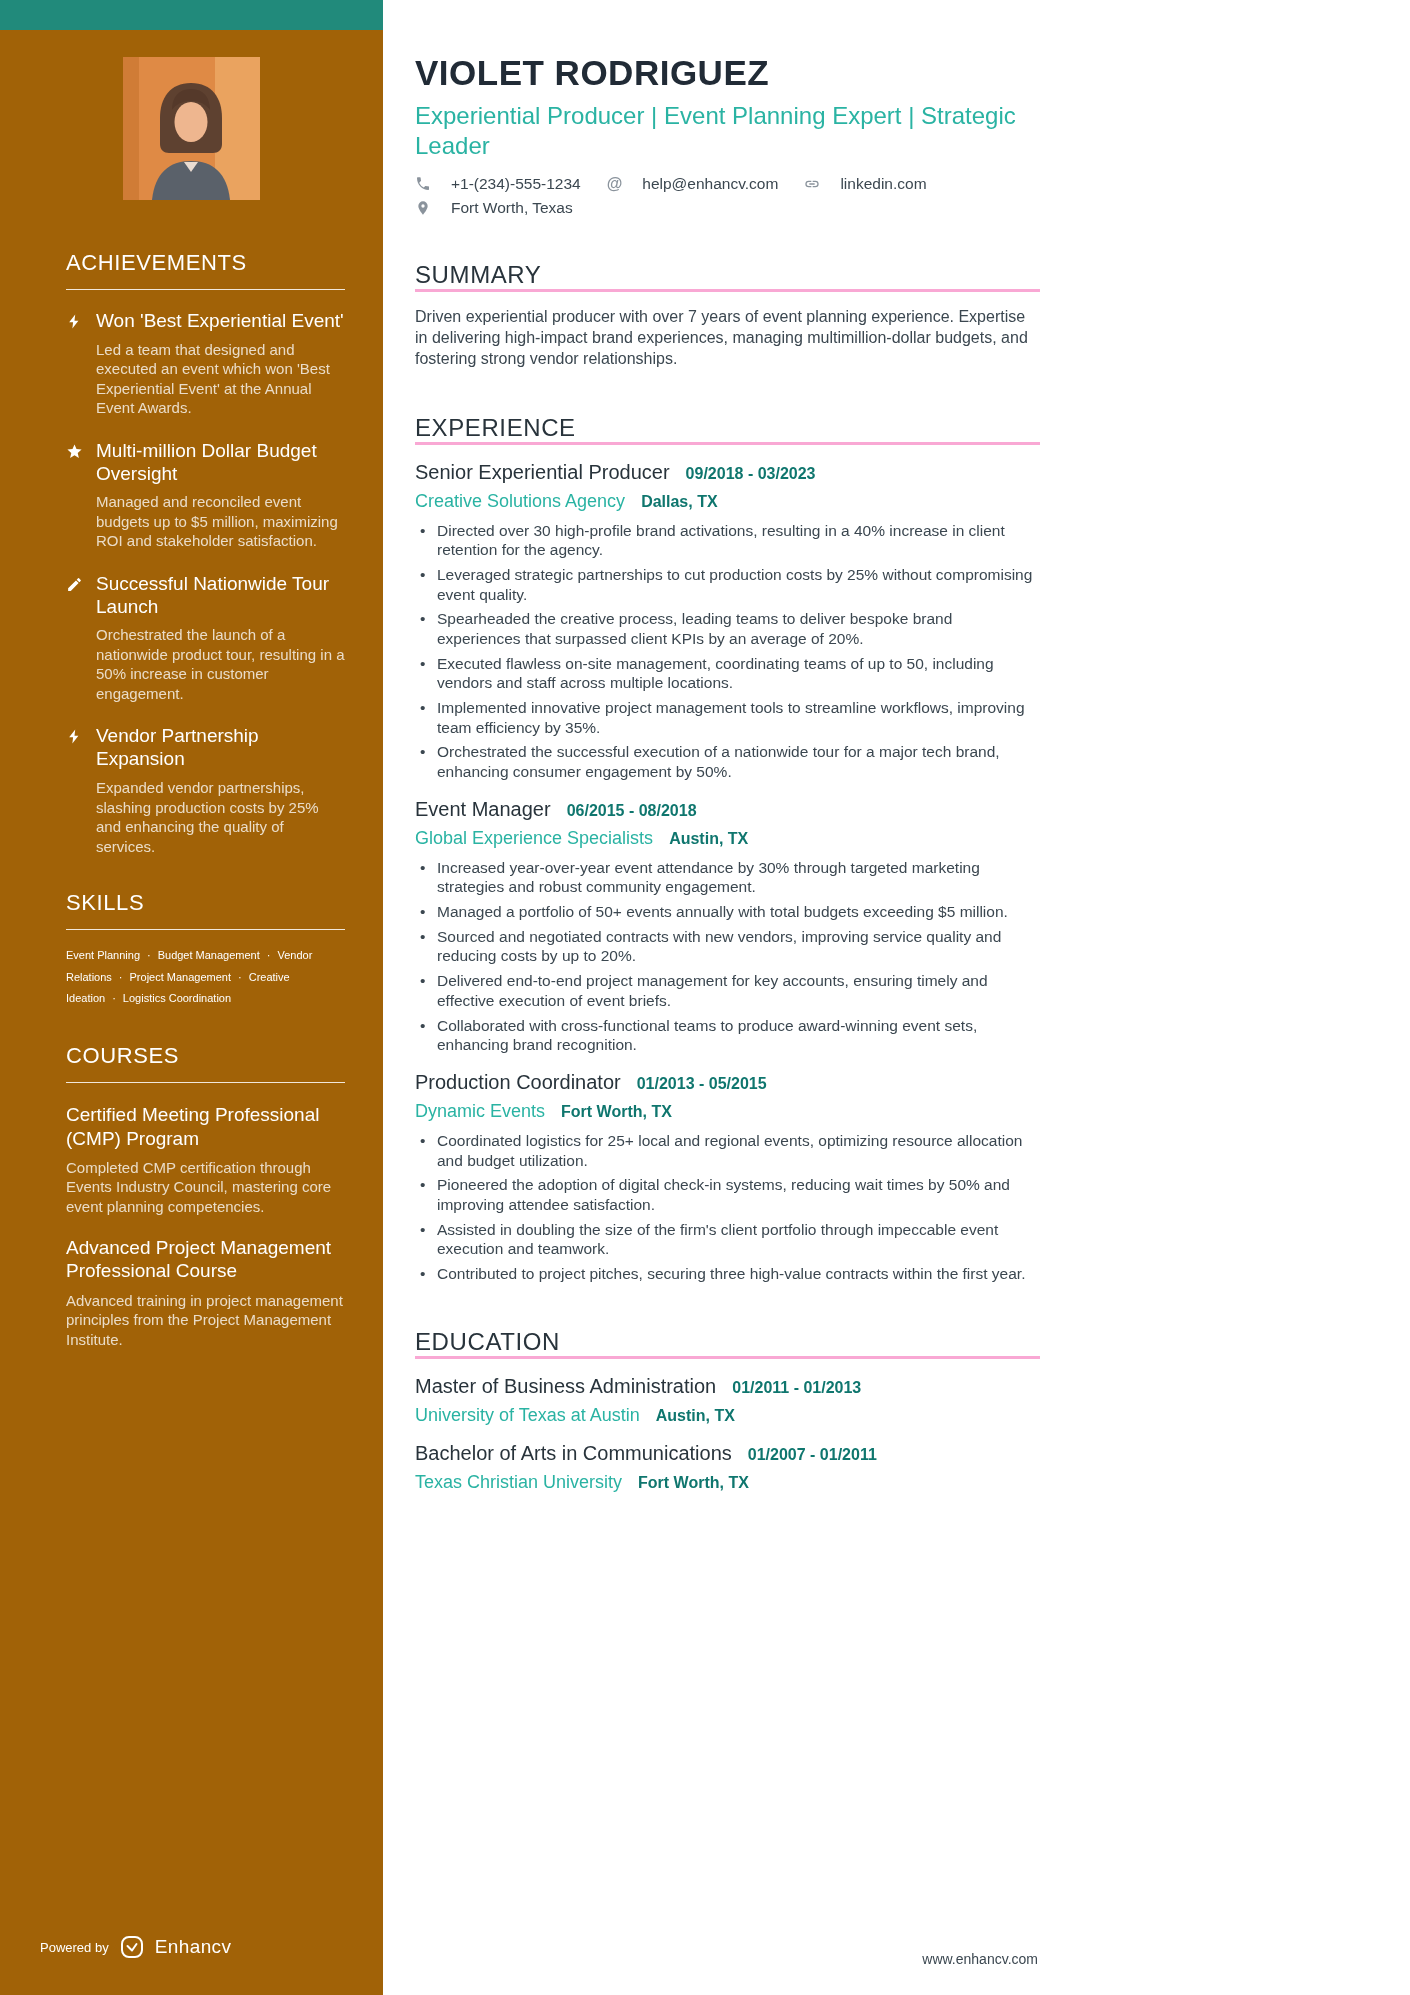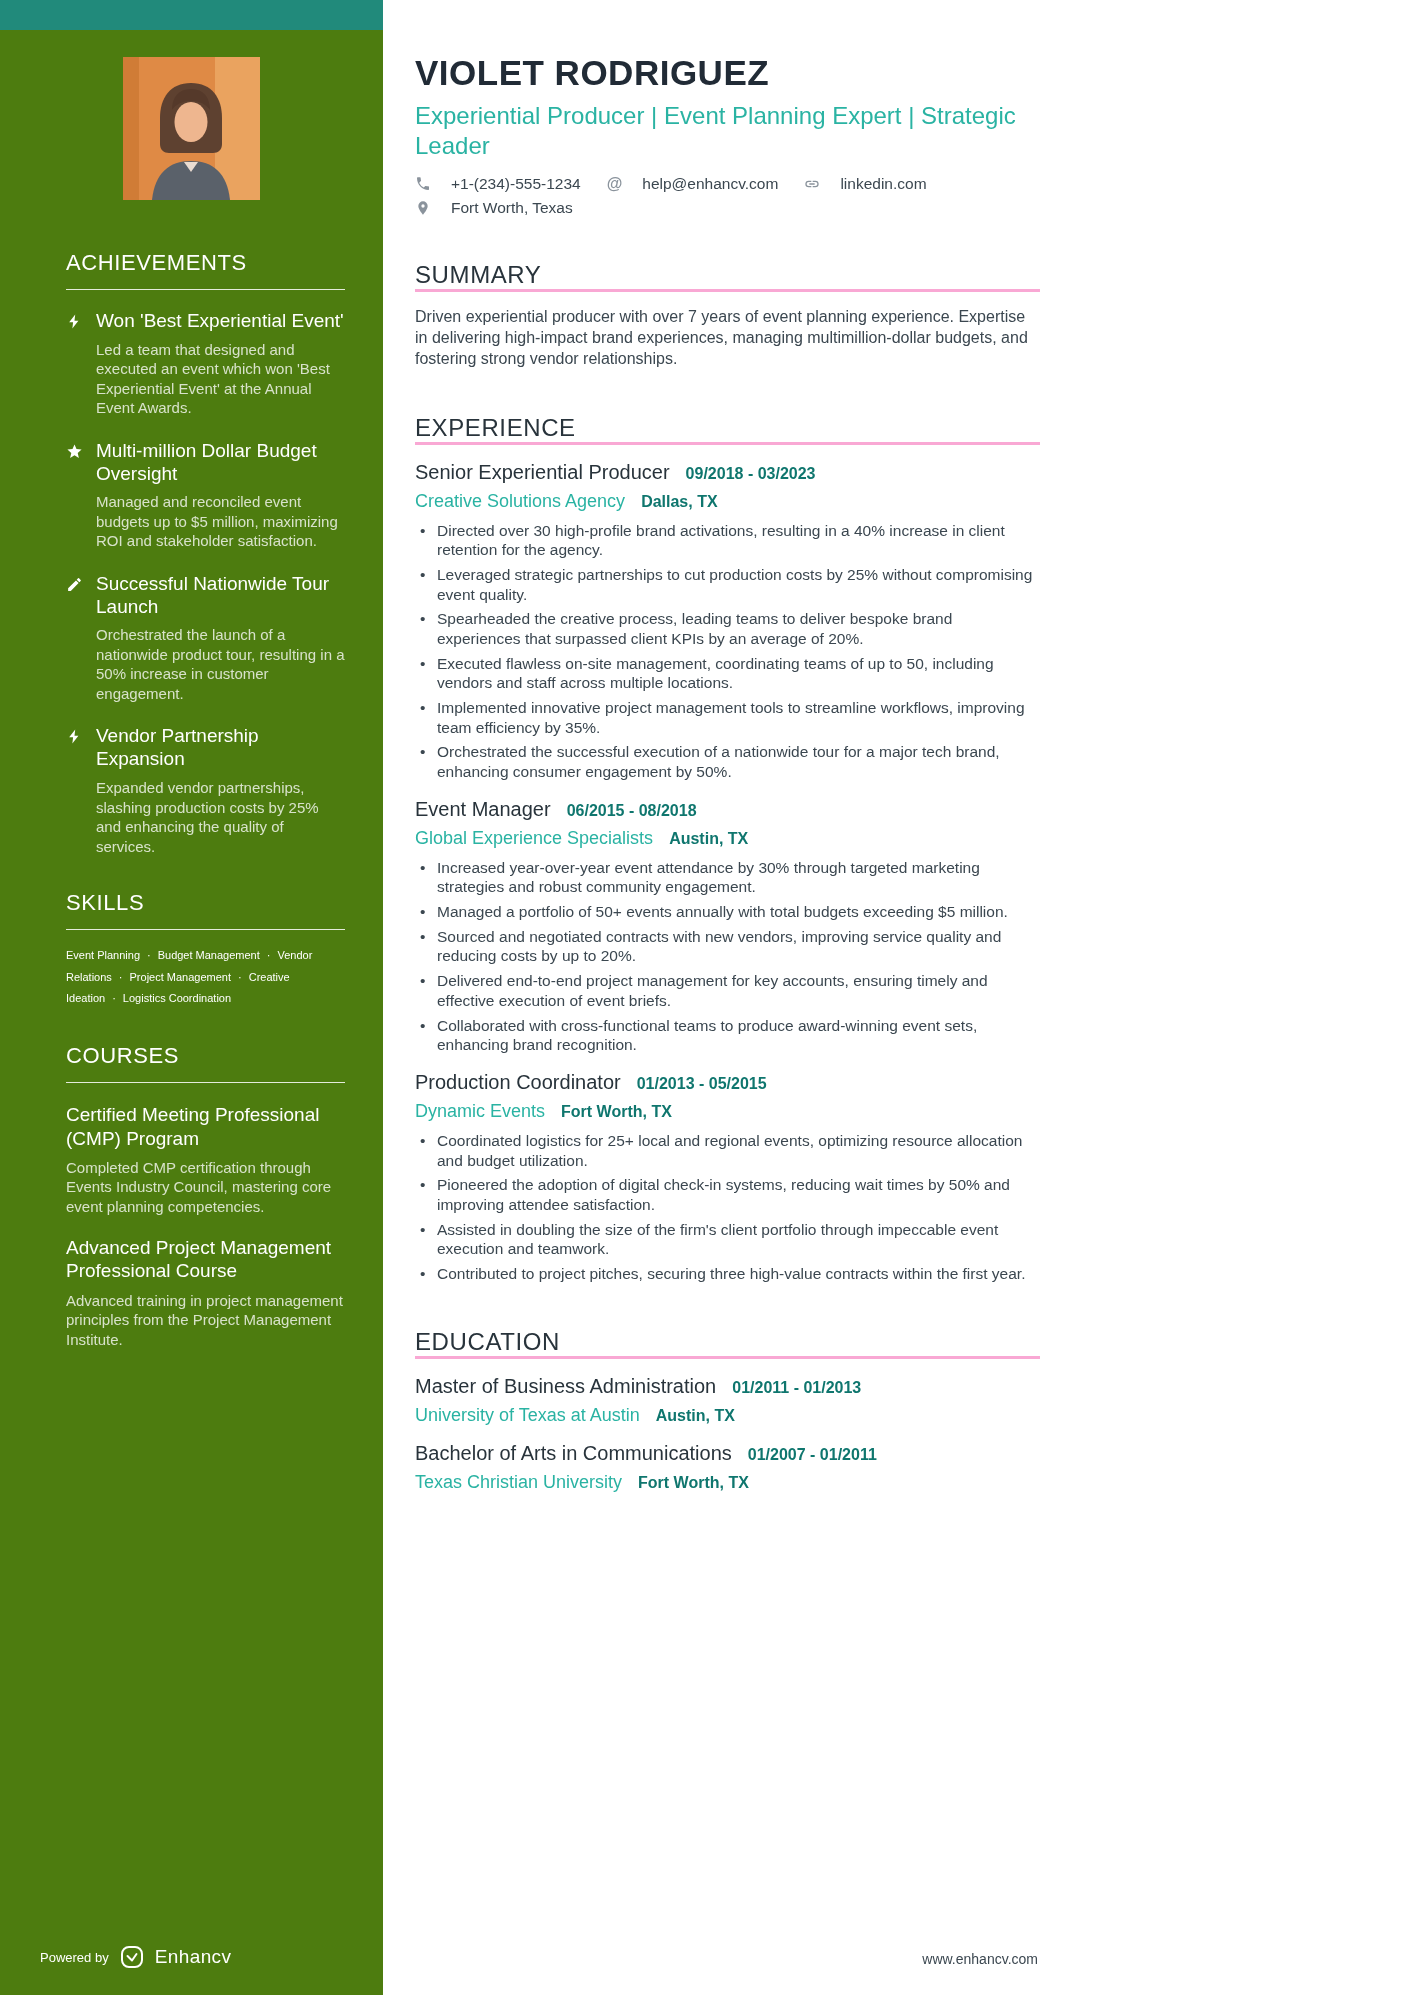--- a/index.html
+++ b/index.html
@@ -6,21 +6,21 @@
   html, body { margin: 0; padding: 0; background: #ffffff; }
   .page {
     width: 1410px; height: 1995px; background: #ffffff;
     font-family: "Liberation Sans", sans-serif;
     display: flex; position: relative; overflow: hidden;
     color: #3b4750;
   }
 
   
   .sidebar {
-    width: 383px; min-width: 383px; background: #4d7c0f;
+    width: 383px; min-width: 383px; background: #a16207;
     position: relative; color: #ffffff;
   }
   .band { position: absolute; top: 0; left: 0; width: 100%; height: 30px; background: #218a7b; }
   .photo { width: 137px; height: 143px; margin: 57px auto 0; overflow: hidden; }
   .photo svg { display: block; width: 137px; height: 143px; }
 
   .s-section { padding: 0 38px 0 66px; }
   .s-section.achievements { margin-top: 50px; }
   .s-section.skills-sec, .s-section.courses-sec { margin-top: 34px; }
   .s-heading {
@@ -34,21 +34,21 @@
   .ach-title { font-size: 19px; line-height: 1.2; margin-bottom: 7px; color: #ffffff; }
   .ach-desc { font-size: 15px; line-height: 1.3; color: rgba(255,255,255,.78); }
 
   .skills-list { margin-top: 15px; font-size: 11px; line-height: 1.95; color: #ffffff; }
   .skill-sep { margin: 0 7px; color: #ffffff; }
 
   .course { margin-top: 20px; }
   .course-title { font-size: 19px; line-height: 1.22; color: #ffffff; margin-bottom: 8px; }
   .course-desc { font-size: 15px; line-height: 1.3; color: rgba(255,255,255,.78); }
 
-  .powered { position: absolute; left: 40px; bottom: 26px; display: flex; align-items: center; gap: 11px; }
+  .powered { position: absolute; left: 40px; bottom: 36px; display: flex; align-items: center; gap: 11px; }
   .powered-label { font-size: 13px; color: #ffffff; }
   .brand-mark svg { width: 24px; height: 24px; display: block; }
   .brand-name { font-size: 19px; font-weight: 300; letter-spacing: .4px; color: #ffffff; }
 
   
   main { flex: 1; padding: 54px 0 0 32px; position: relative; }
   .col { width: 625px; }
   .name { font-size: 35px; font-weight: 700; color: #212b36; letter-spacing: .5px; margin: 0; line-height: 1.1; }
   .headline { margin-top: 8px; font-size: 24px; line-height: 1.28; color: #2ab3a3; }
   .contact { margin-top: 13px; font-size: 15.5px; color: #3b4750; }

